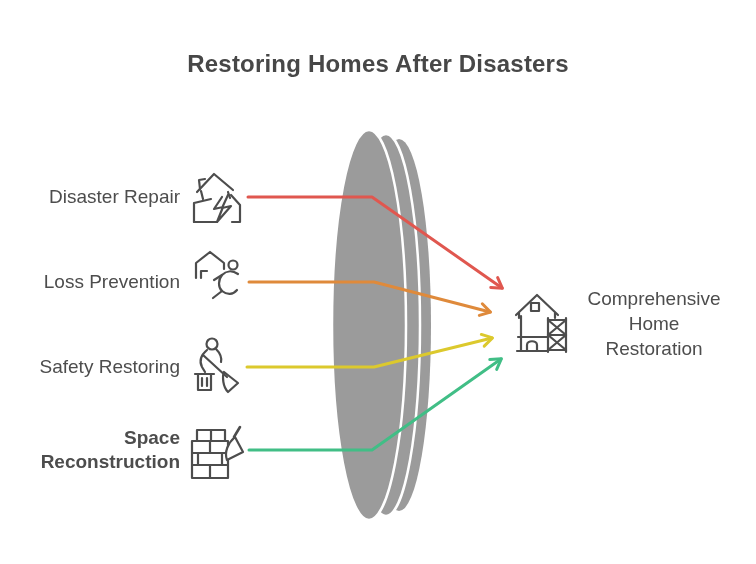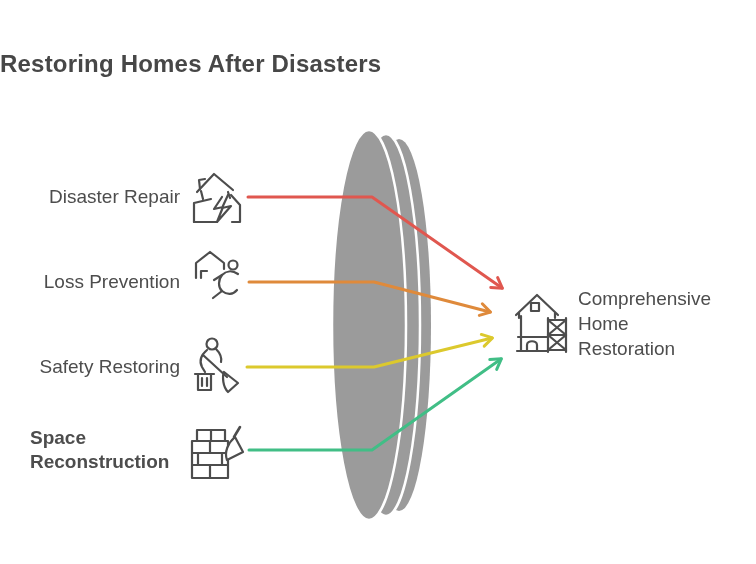--- a/index.html
+++ b/index.html
@@ -6,44 +6,45 @@
   .canvas{
     position:relative;
     width:756px;height:564px;
     background:#ffffff;
     overflow:hidden;
     font-family:"Liberation Sans", sans-serif;
   }
   .title{
     position:absolute;
     left:0;right:0;top:50px;
+    text-align:center;
     font-size:24px;
     font-weight:700;
     color:#474747;
     letter-spacing:0.2px;
   }
   .svg-layer{position:absolute;left:0;top:0;width:756px;height:564px;}
   .item-label{
     position:absolute;
     right:576px;
-    text-align:left;
+    text-align:right;
     font-size:19px;
     line-height:24px;
     color:#4d4d4d;
     white-space:nowrap;
   }
   .item-label.wrap{white-space:normal;width:150px;}
   .result-label{
     position:absolute;
     left:578px;top:286px;
     width:152px;
     font-size:19px;
     line-height:25px;
     color:#4d4d4d;
-    text-align:left;
+    text-align:center;
   }
 </style>
 </head>
 <body>
 
 <div class="canvas">
 
   <div class="title">Restoring Homes After Disasters</div>
 
   <svg class="svg-layer" width="756" height="564" viewBox="0 0 756 564" xmlns="http://www.w3.org/2000/svg">

